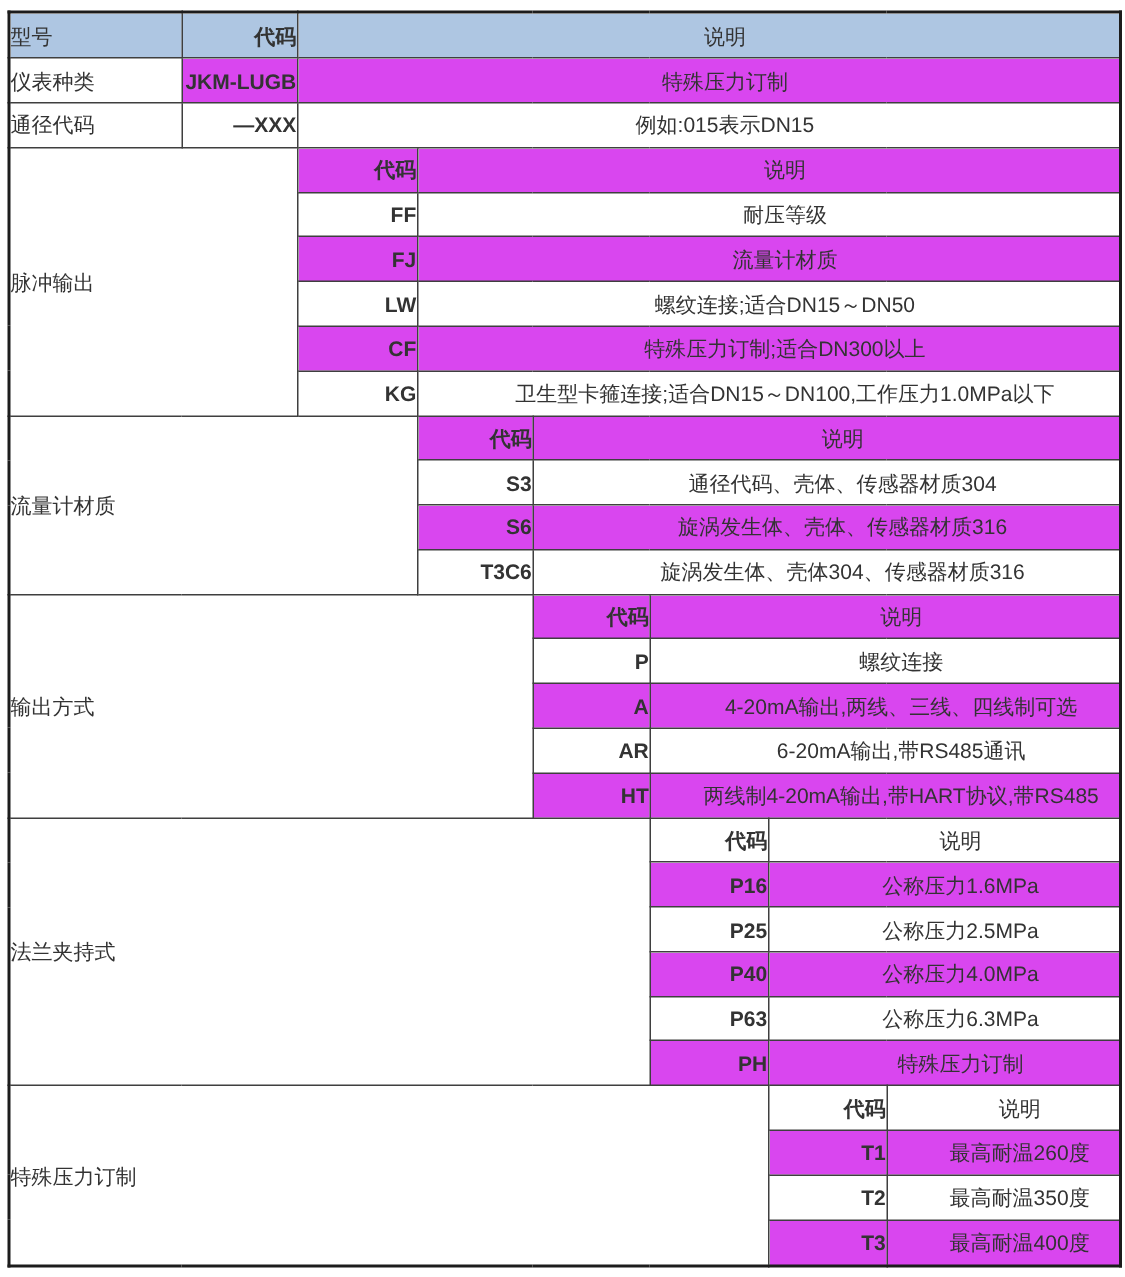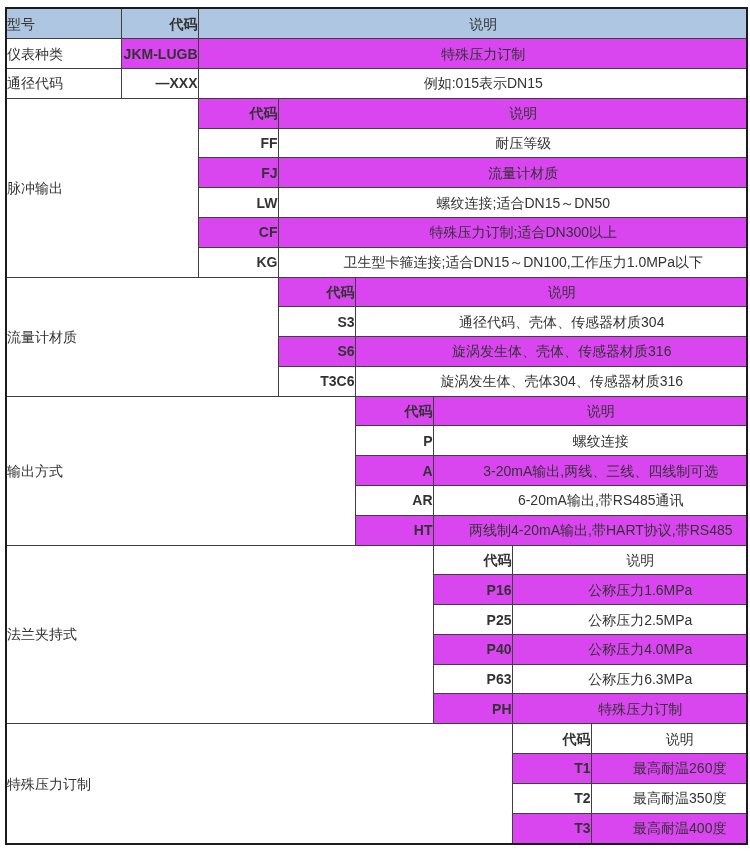--- a/index.html
+++ b/index.html
@@ -120,21 +120,21 @@
       <td class="lbl" colspan="4" rowspan="5">输出方式</td>
       <td class="code b">代码</td>
       <td class="desc b" colspan="3">说明</td>
     </tr>
     <tr>
       <td class="code">P</td>
       <td class="desc" colspan="3">螺纹连接</td>
     </tr>
     <tr>
       <td class="code b">A</td>
-      <td class="desc b" colspan="3">3-20mA输出,两线、三线、四线制可选</td>
+      <td class="desc b" colspan="3">4-20mA输出,两线、三线、四线制可选</td>
     </tr>
     <tr>
       <td class="code">AR</td>
       <td class="desc" colspan="3">6-20mA输出,带RS485通讯</td>
     </tr>
     <tr>
       <td class="code b">HT</td>
       <td class="desc b" colspan="3">两线制4-20mA输出,带HART协议,带RS485</td>
     </tr>
 

